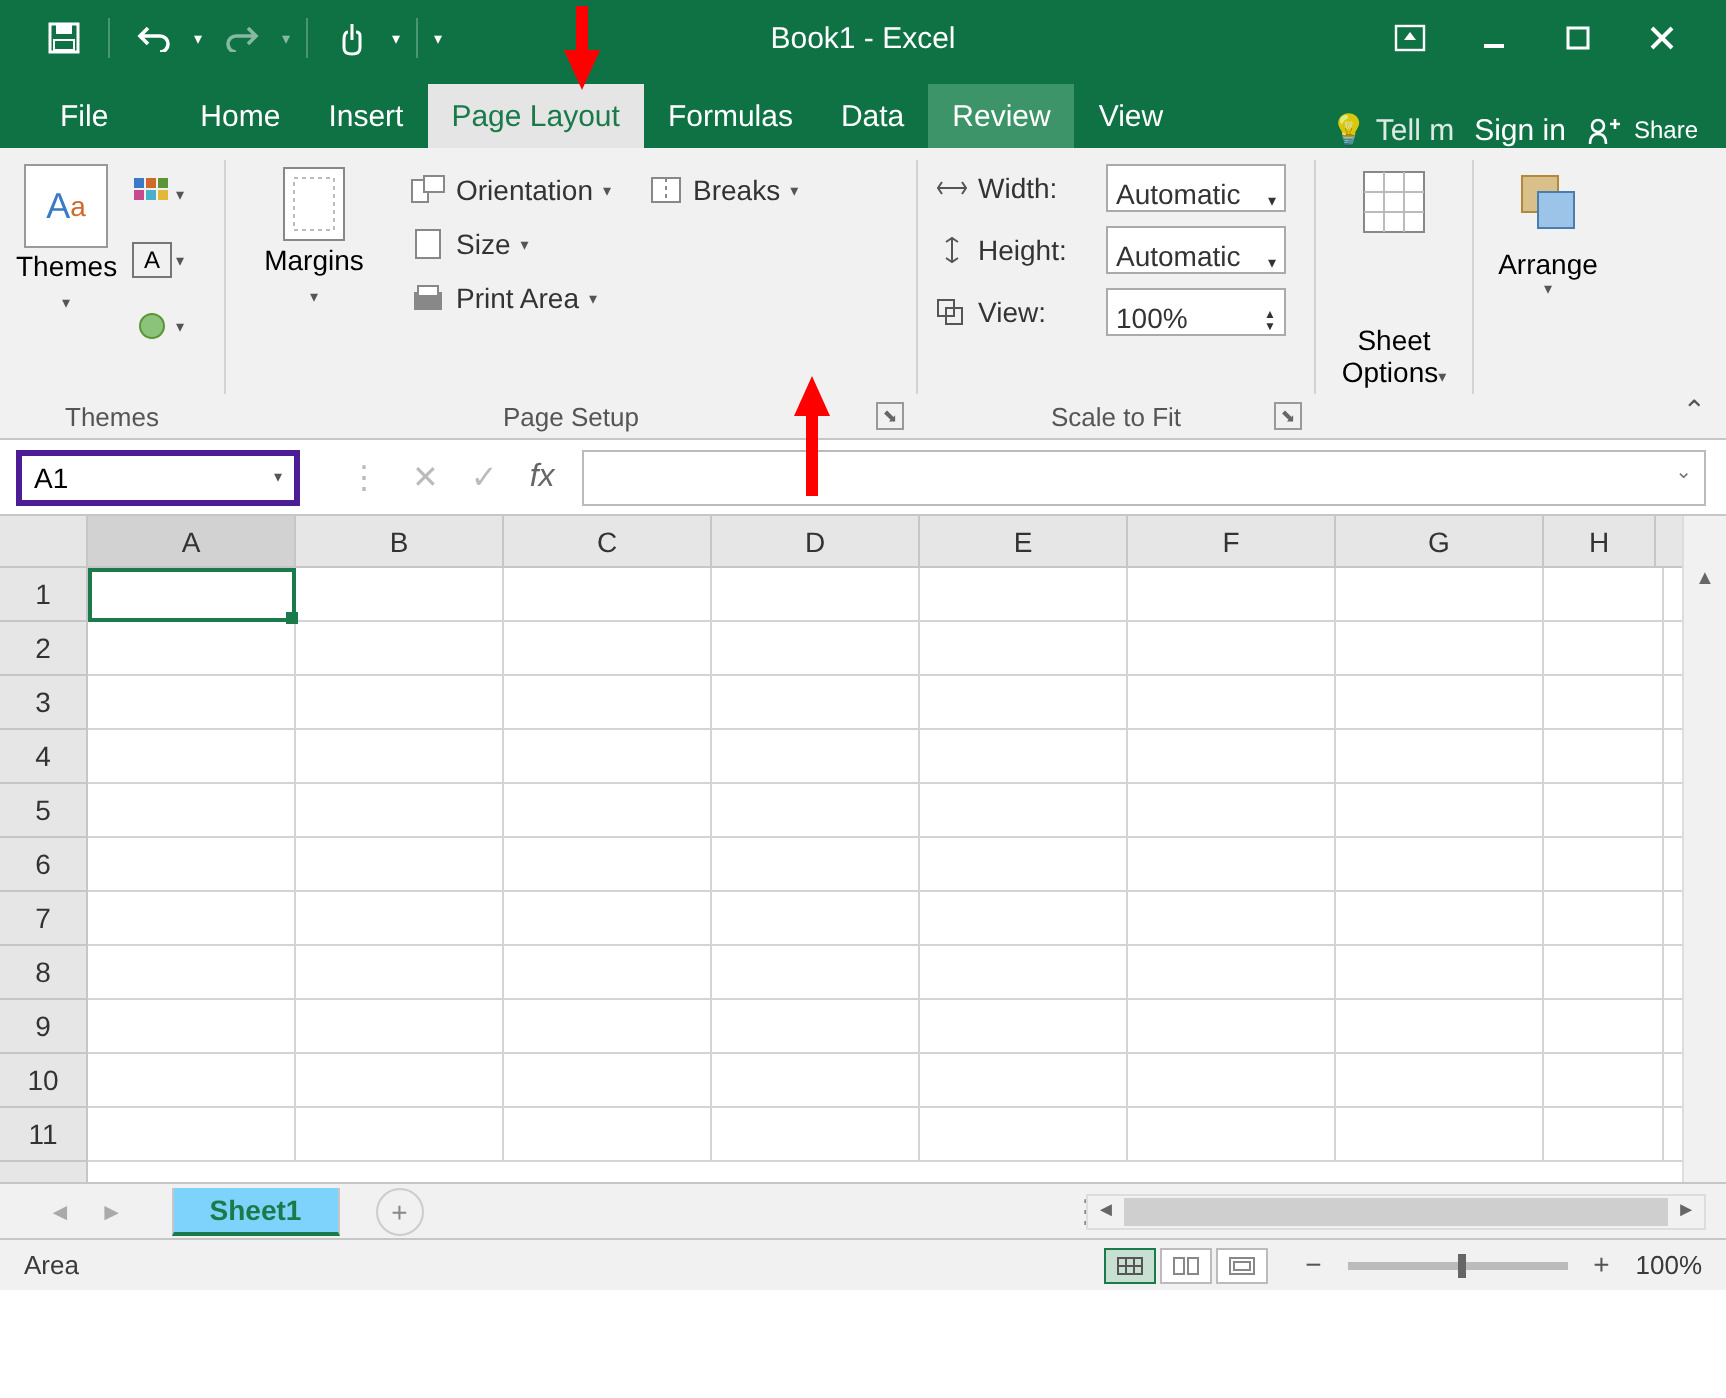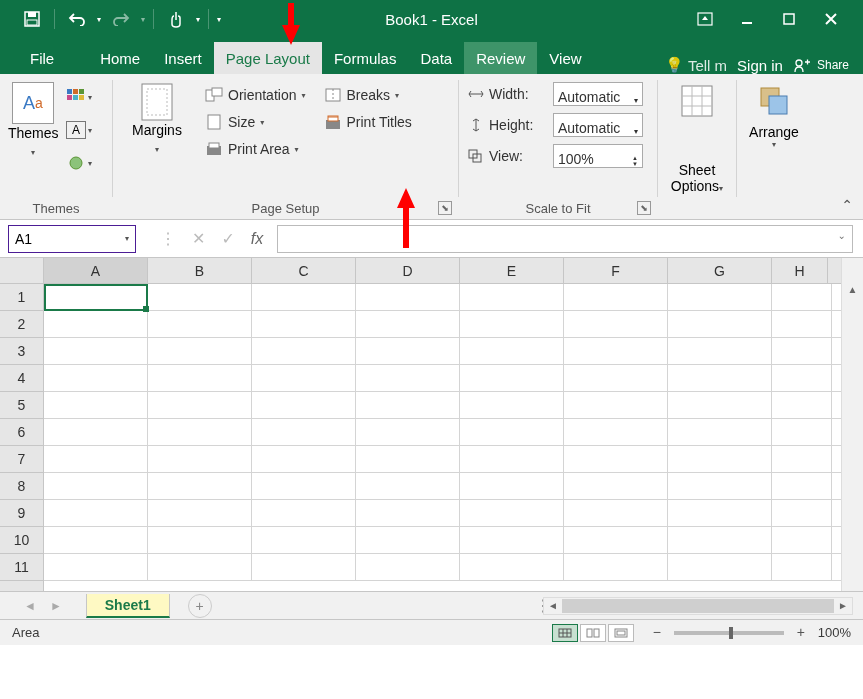--- a/index.html
+++ b/index.html
@@ -60,21 +60,21 @@
 
 .sheet-g { width:78px; text-align:center; padding-top:6px;gap:38px; }
 .arr-g { width:74px; text-align:center; padding-top:6px; }
 .big-stack-label { font-size:14px; margin-top:2px; }
 .big-stack-icon { height:42px; display:flex; align-items:center; justify-content:center; }
 
 .collapse-rib { position:absolute; right:10px; bottom:6px; font-size:14px; color:#555; }
 
 
 .fbar { height:38px; border-bottom:1px solid #c6c6c6; display:flex; align-items:center; background:#fff; }
-.namebox { width:128px; height:28px; border:1px solid #4c1d95; margin-left:8px; display:flex; align-items:center; justify-content:space-between; padding:0 6px; font-size:14px; }
+.namebox { width:142px; height:28px; border:3px solid #4c1d95; margin-left:8px; display:flex; align-items:center; justify-content:space-between; padding:0 6px; font-size:14px; }
 .fbar-icons { display:flex; gap:16px; align-items:center; margin-left:24px; color:#bbb; font-size:16px; }
 .fbar-icons .fx { font-style:italic; color:#666; }
 .fbar-input { flex:1; height:28px; border:1px solid #bbb; margin:0 10px 0 14px; position:relative; }
 .fbar-expand { position:absolute; right:6px; top:4px; font-size:10px; color:#777; }
 
 
 .grid-wrap { position:relative; height:333px; display:flex; }
 .row-hdrs { width:44px; background:#e6e6e6; border-right:1px solid #c6c6c6; }
 .corner { height:26px; border-bottom:1px solid #c6c6c6; background:#e6e6e6; }
 .row-hdr { height:27px; border-bottom:1px solid #c6c6c6; text-align:center; font-size:14px; line-height:27px; color:#333; }
@@ -86,21 +86,21 @@
 .cell-row { height:27px; display:flex; border-bottom:1px solid #d4d4d4; }
 .cell { width:104px; border-right:1px solid #d4d4d4; }
 .sel-cell { position:absolute; left:0; top:0; width:104px; height:27px; border:2px solid #1a7a49; pointer-events:none; }
 .sel-handle { position:absolute; right:-3px; bottom:-3px; width:6px; height:6px; background:#1a7a49; }
 .vscroll { width:22px; background:#f1f1f1; border-left:1px solid #ddd; position:relative; }
 .vs-up { position:absolute; top:26px; width:100%; text-align:center; font-size:10px; color:#666; }
 
 
 .sheet-tabs { height:28px; background:#f1f1f1; border-top:1px solid #c6c6c6; display:flex; align-items:center; }
 .nav-arrows { display:flex; gap:14px; padding:0 24px; color:#aaa; font-size:12px; }
-.sheet-tab { background:#fef9c3; border:1px solid #c6c6c6; border-top:none; border-bottom:2px solid #1a7a49; padding:3px 18px; font-size:14px; font-weight:600; color:#1a7a49; }
+.sheet-tab { background:#7dd3fc; border:1px solid #c6c6c6; border-top:none; border-bottom:2px solid #1a7a49; padding:3px 18px; font-size:14px; font-weight:600; color:#1a7a49; }
 .add-sheet { width:24px; height:24px; border:1px solid #ccc; border-radius:50%; display:flex; align-items:center; justify-content:center; margin-left:18px; color:#888; font-size:14px; }
 .hscroll-handle { width:8px; height:18px; color:#888; margin-left:auto; margin-right:0; display:flex; align-items:center; }
 .hscroll { width:310px; height:18px; background:#f1f1f1; border:1px solid #ddd; margin-right:10px; display:flex; align-items:center; justify-content:space-between; padding:0 4px; font-size:10px; color:#666; }
 .hscroll .track { flex:1; height:14px; background:#cfcfcf; margin:0 4px; }
 
 
 .statusbar { height:26px; background:#f1f1f1; border-top:1px solid #c6c6c6; display:flex; align-items:center; font-size:13px; color:#3a3a3a; padding:0 12px; }
 .view-btns { margin-left:auto; display:flex; gap:2px; }
 .view-btn { width:26px; height:18px; border:1px solid #bbb; display:flex; align-items:center; justify-content:center; background:#fff; }
 .view-btn.active { background:#c8e0d1; border-color:#1a7a49; }
@@ -281,28 +281,20 @@
       </div>
       <div class="ps-col" style="margin-top:4px">
         <div class="ps-btn">
             <svg class="icn-sm">
               <rect x="2" y="2" width="14" height="12" fill="#fff" stroke="#888"></rect>
               <line x1="9" y1="2" x2="9" y2="14" stroke="#888" stroke-dasharray="2"></line>
             </svg>
             <span>Breaks</span>
             <span class="dropcaret">▾</span>
           </div>
-        <div class="ps-btn">
-            <svg class="icn-sm">
-              <rect x="2" y="6" width="14" height="9" fill="#888"></rect>
-              <rect x="4" y="2" width="10" height="5" fill="#fff" stroke="#d06a2a"></rect>
-              <line x1="4" y1="3" x2="14" y2="3" stroke="#d06a2a"></line>
-            </svg>
-            <span>Print Titles</span>
-          </div>
       </div>
     </div>
     <div class="group-title">Page Setup</div>
     <div class="group-dlg">⬊</div>
   </div>
   <div class="group-sep"></div>
 
   <div class="group scale-g">
     <div class="scale-row">
         <svg class="icn-sm">

